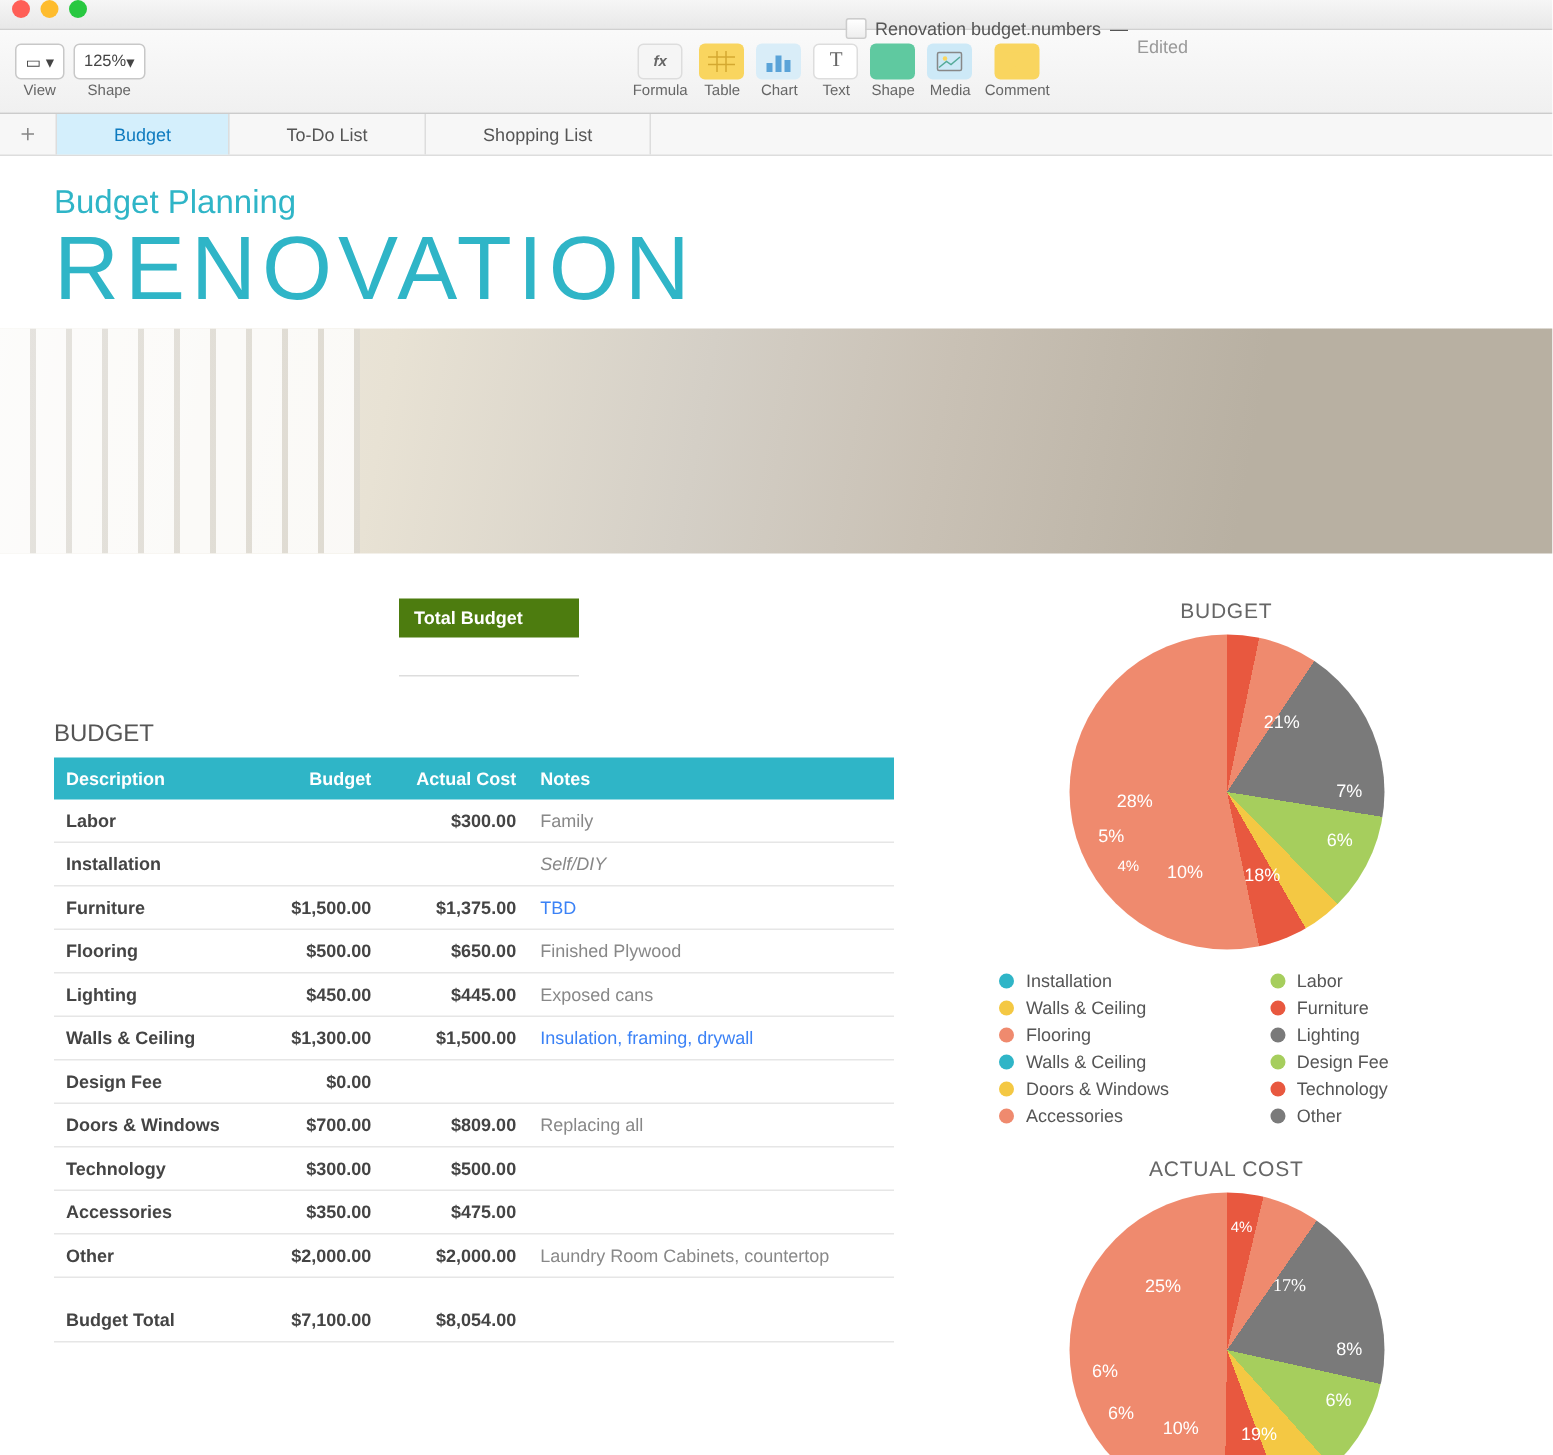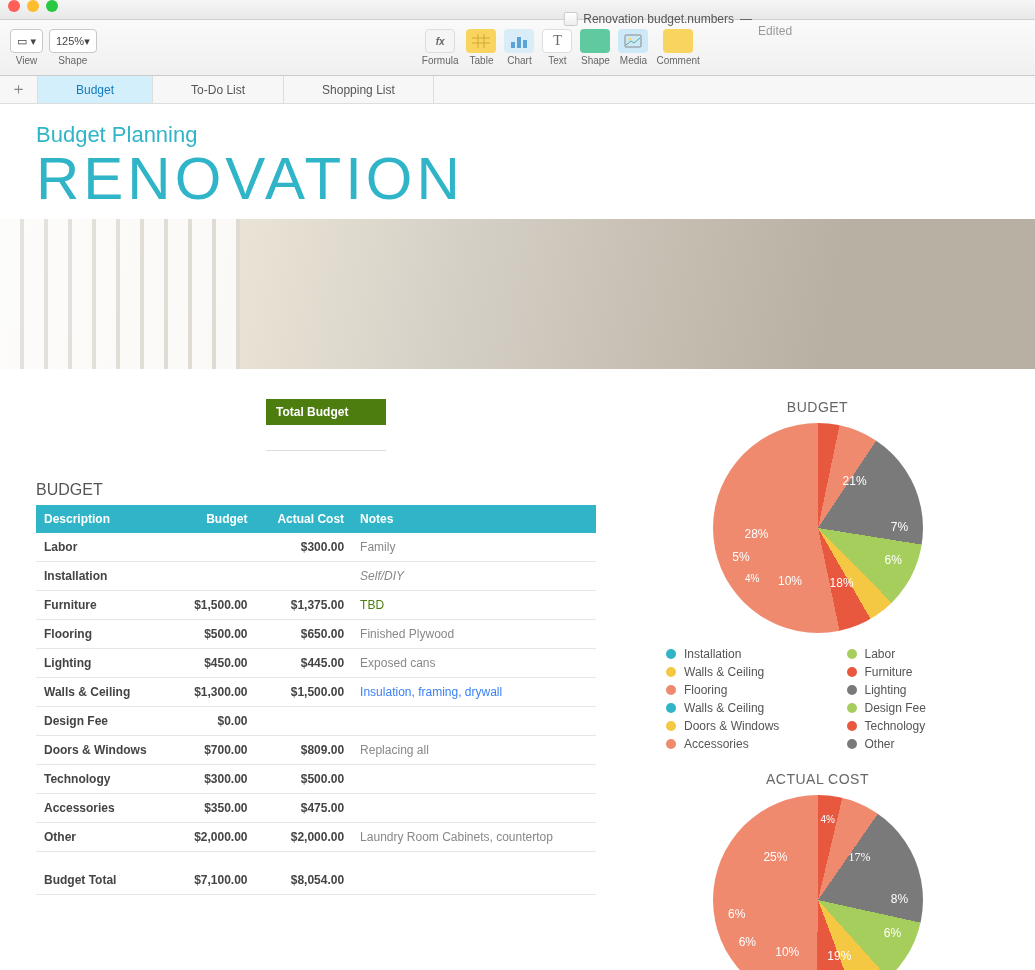--- a/index.html
+++ b/index.html
@@ -211,21 +211,21 @@
             <tr class="bold">
               <td>Installation</td>
               <td class="r"></td>
               <td class="r"></td>
               <td style="font-weight:400;color:#888;font-style:italic;">Self/DIY</td>
             </tr>
             <tr class="bold">
               <td>Furniture</td>
               <td class="r">$1,500.00</td>
               <td class="r">$1,375.00</td>
-              <td style="font-weight:400;color:#4d7c0f;">TBD</td>
+              <td style="font-weight:400;color:#3b82f6;">TBD</td>
             </tr>
             <tr class="bold">
               <td>Flooring</td>
               <td class="r">$500.00</td>
               <td class="r">$650.00</td>
               <td style="font-weight:400;color:#888;">Finished Plywood</td>
             </tr>
             <tr class="bold">
               <td>Lighting</td>
               <td class="r">$450.00</td>

